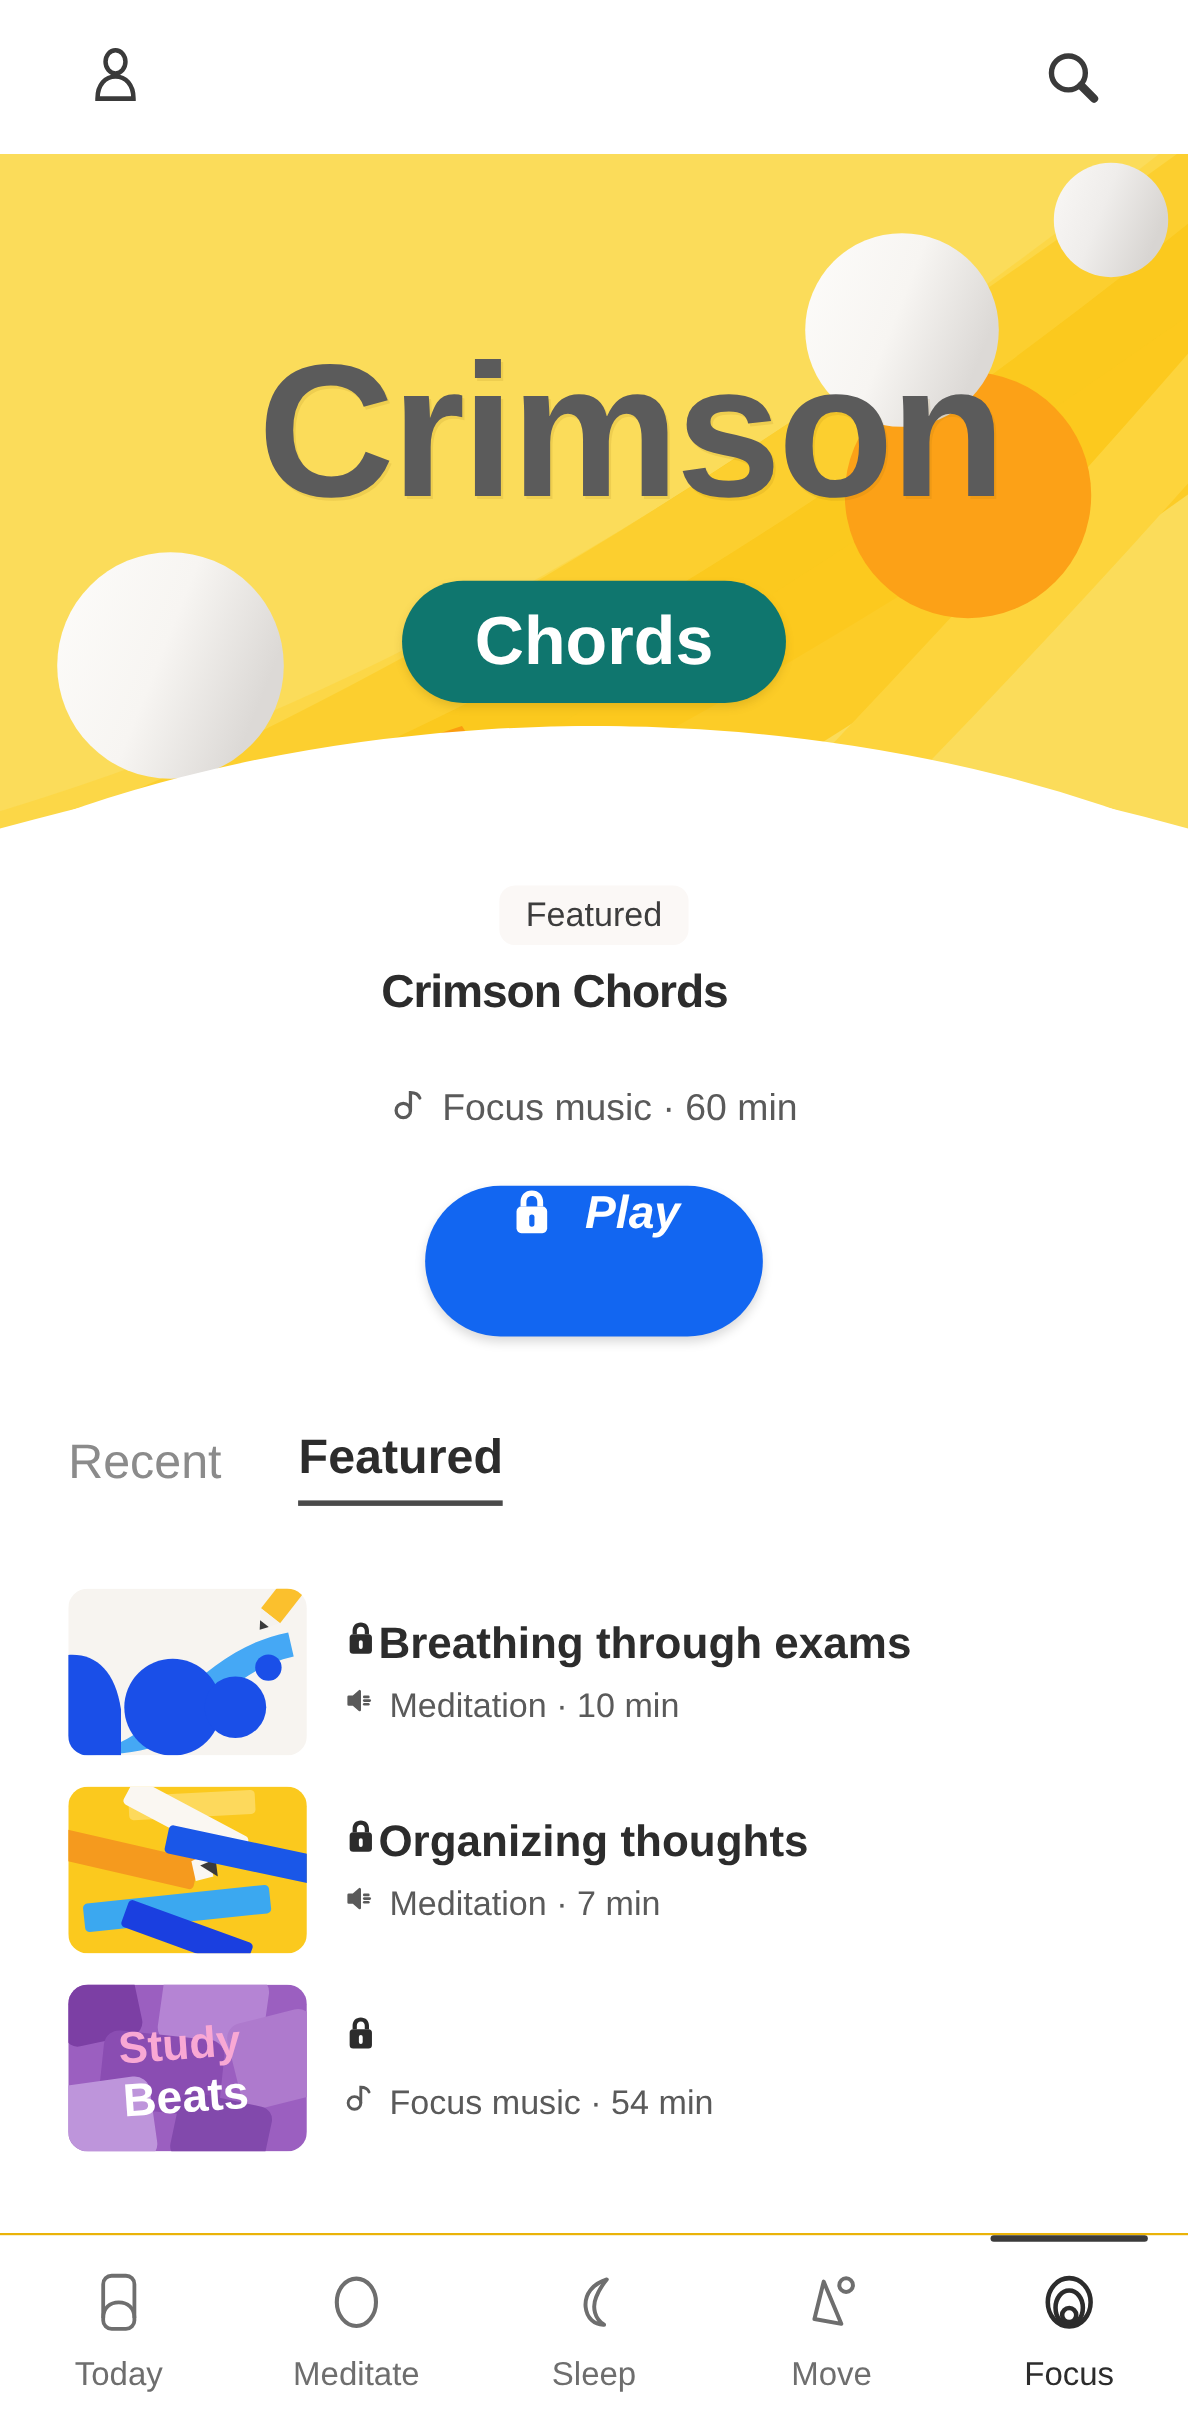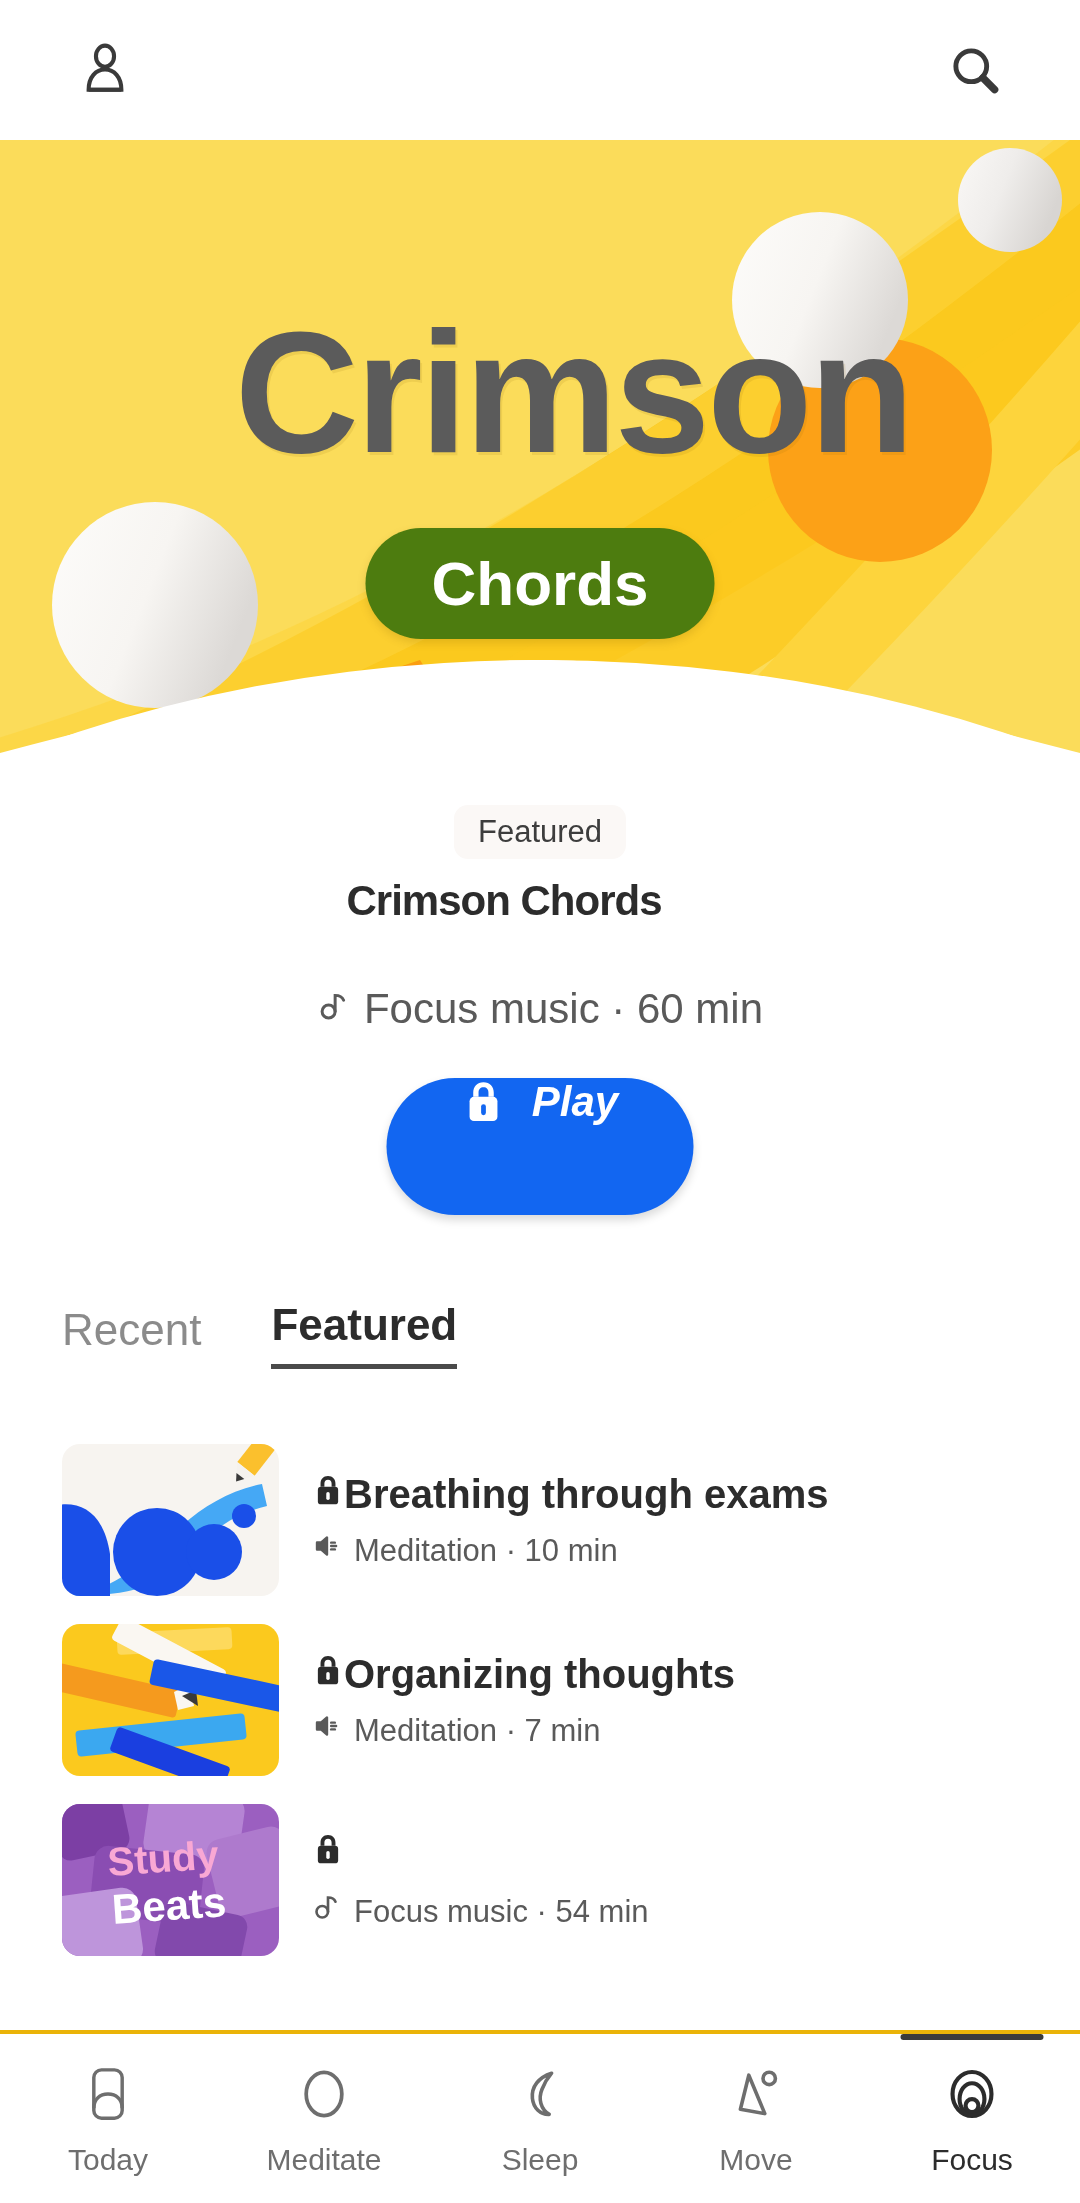--- a/index.html
+++ b/index.html
@@ -27,39 +27,39 @@
   .hero-svg { position:absolute; top:0; left:0; width:1080px; height:660px; }
   .hero-title {
     position:absolute; left:0; top:166px; width:1080px;
     text-align:center; font-size:172px; font-weight:bold;
     color:#5b5b5b; letter-spacing:-3px; line-height:1;
     text-shadow:2px 3px 0 rgba(150,110,10,0.12);
     margin-left:33px;
   }
   .hero-badge {
     position:absolute; left:50%; transform:translateX(-50%); top:388px;
-    background:#4d7c0f; color:#ffffff; border-radius:60px;
+    background:#0f766e; color:#ffffff; border-radius:60px;
     padding:20px 66px; font-size:62px; font-weight:bold;
     box-shadow:0 4px 8px rgba(120,90,0,0.18);
   }
 
   
   .featured-chip {
     position:absolute; top:805px; left:50%; transform:translateX(-50%);
     background:#FBF8F6; border-radius:14px; padding:9px 24px;
     font-size:31px; color:#3d3d3d; white-space:nowrap;
   }
   .detail-title {
     position:absolute; top:877px; left:0; width:1008px; text-align:center;
     font-size:42px; font-weight:bold; color:#2c2c2c; letter-spacing:-1px;
   }
   .detail-meta {
     position:absolute; top:985px; left:0; width:1080px;
     display:flex; align-items:center; justify-content:center; gap:13px;
-    font-size:42px; color:#5a5a5a;
+    font-size:34px; color:#5a5a5a;
   }
   .play-btn {
     position:absolute; top:1078px; left:50%; transform:translateX(-50%);
     width:307px; height:137px; background:#1266F1; border:none;
     border-radius:70px; display:flex; align-items:flex-start; justify-content:center;
     gap:26px; cursor:pointer; box-shadow:0 5px 10px rgba(0,0,0,0.15);font-style:italic;
   }
   .play-btn .lbl { color:#ffffff; font-size:42px; font-weight:bold; }
 
   
@@ -76,21 +76,21 @@
   .list-item { display:flex; align-items:center; gap:33px; height:180px; cursor:pointer; }
   .thumb { width:217px; height:152px; border-radius:18px; overflow:hidden; flex-shrink:0; }
   .thumb svg { display:block; width:100%; height:100%; }
   .item-body { display:flex; flex-direction:column; gap:14px; }
   .item-title { display:flex; align-items:center; font-size:40px; font-weight:bold; color:#2c2c2c; }
   .item-meta { display:flex; align-items:flex-end; gap:12px; font-size:31px; color:#5a5a5a; }
 
   
   .bottomnav {
     position:absolute; bottom:0; left:0; width:1080px; height:173px;
-    background:#ffffff; border-top:4px solid #eab308; display:flex;
+    background:#ffffff; border-top:2px solid #eab308; display:flex;
   }
   .nav-item {
     flex:1; display:flex; flex-direction:column; align-items:center;
     justify-content:center; gap:16px; cursor:pointer; position:relative;
   }
   .nav-item .nav-label { font-size:30px; color:#6e6e6e; }
   .nav-item.active .nav-label { color:#2c2c2c; }
   .nav-item.active::before {
     content:""; position:absolute; top:0; left:50%; transform:translateX(-50%);
     width:143px; height:6px; background:#3b3b3b; border-radius:3px;

